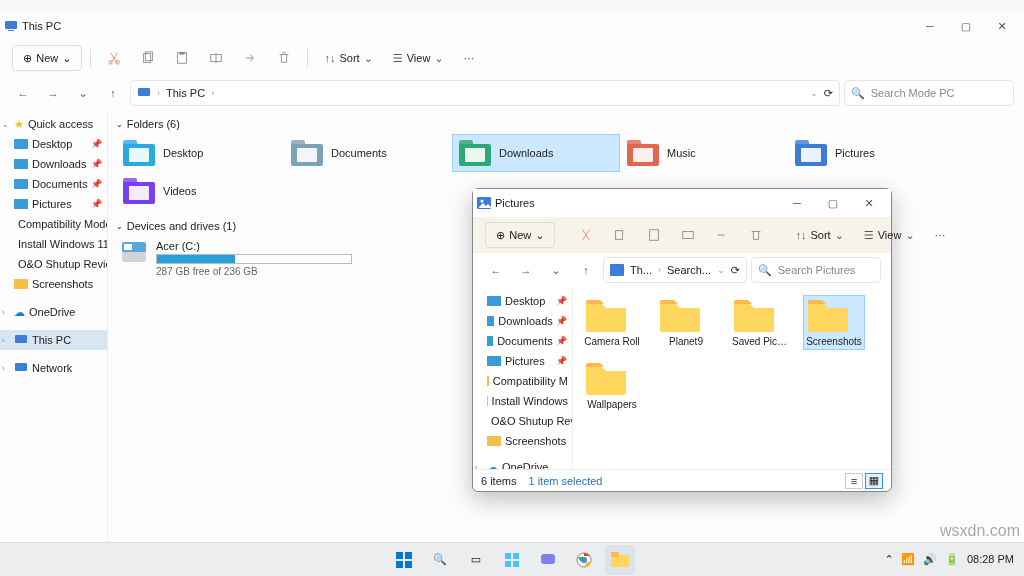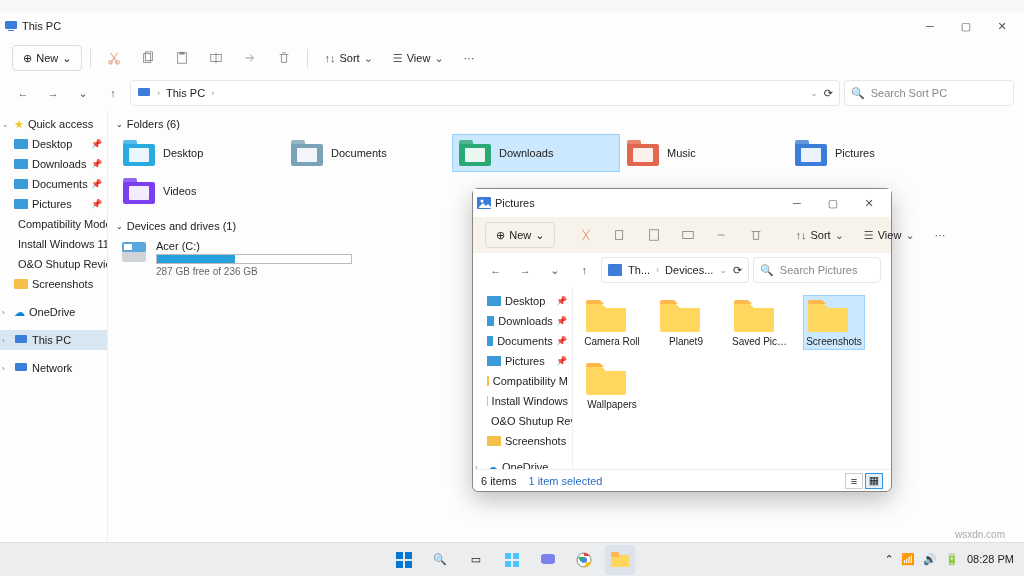--- a/index.html
+++ b/index.html
@@ -51,21 +51,21 @@
 .icon-tile .lbl{font-size:10px;text-align:center;white-space:nowrap;overflow:hidden;text-overflow:ellipsis;width:100%}
 .child-status{height:22px;border-top:1px solid #eee;display:flex;align-items:center;padding:0 8px;gap:12px;font-size:10px}
 .child-status .viewbtns{margin-left:auto;display:flex;gap:2px}
 .child-status .viewbtns div{width:18px;height:16px;border:1px solid #ccc;display:flex;align-items:center;justify-content:center}
 .child-status .viewbtns div.active{border-color:#3393df;background:#e4f1fb}
 .taskbar{position:absolute;left:0;bottom:0;width:1024px;height:34px;background:#ecedef;border-top:1px solid rgba(0,0,0,.06);display:flex;align-items:center}
 .taskbar .center{position:absolute;left:50%;transform:translateX(-50%);display:flex;gap:6px}
 .taskbar .center div{width:30px;height:30px;display:flex;align-items:center;justify-content:center;border-radius:4px}
 .taskbar .tray{margin-left:auto;display:flex;align-items:center;gap:8px;padding-right:10px;color:#444}
 .taskbar .clock{text-align:right;line-height:11px;font-size:10px}
-.watermark{position:absolute;right:19px;bottom:36px;font-size:10px;color:#aaa}
+.watermark{position:absolute;right:4px;bottom:36px;font-size:16px;color:#aaa}
 .newbtn{border:1px solid #ddd;border-radius:4px;padding:0 10px;height:26px;display:flex;align-items:center;gap:4px}
 .fsvg{width:32px;height:26px}
 .small-folder{width:14px;height:12px}
 </style>
 </head>
 <body>
 
 <div class="window main-window">
   <div class="titlebar">
     <svg width="14" height="14">
@@ -134,21 +134,21 @@
           <rect x="1" y="2" width="12" height="8" fill="#3b7dd8" rx="1"></rect>
         </svg>
       <span class="chev">›</span>
       <span class="crumb">This PC</span>
       <span class="chev">›</span>
       <span style="margin-left:auto" class="chev">⌄</span>
       <span>⟳</span>
     </div>
     <div class="search">
       <span>🔍</span>
-      <span style="color:#888">Search Sort PC</span>
+      <span style="color:#888">Search Mode PC</span>
     </div>
   </div>
 
   <div class="body">
     <div class="nav">
       <div class="navitem">
           <span class="exp">⌄</span>
           <span style="color:#f5c518">★</span>
           <span>Quick access</span>
         </div>
@@ -378,21 +378,21 @@
     <div class="navbtn">←</div>
     <div class="navbtn">→</div>
     <div class="navbtn">⌄</div>
     <div class="navbtn">↑</div>
     <div class="addr">
       <svg width="14" height="12">
           <rect width="14" height="12" fill="#3b7dd8" rx="1"></rect>
         </svg>
       <span class="crumb">Th...</span>
         <span class="chev">›</span>
-      <span class="crumb">Devices...</span>
+      <span class="crumb">Search...</span>
       <span style="margin-left:auto" class="chev">⌄</span>
       <span>⟳</span>
     </div>
     <div class="search" style="width:130px">
       <span>🔍</span>
       <span style="color:#888">Search Pictures</span>
     </div>
   </div>
   <div class="body">
     <div class="nav" id="child-nav">

